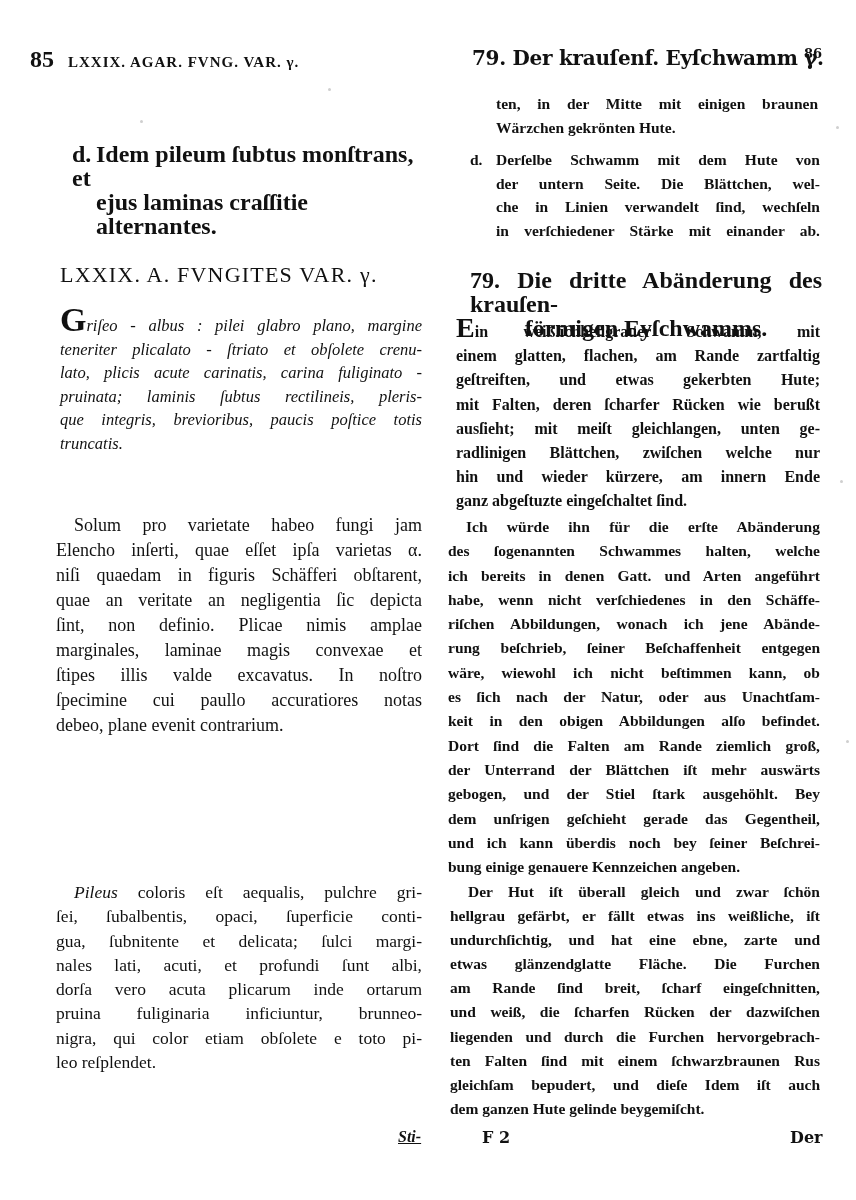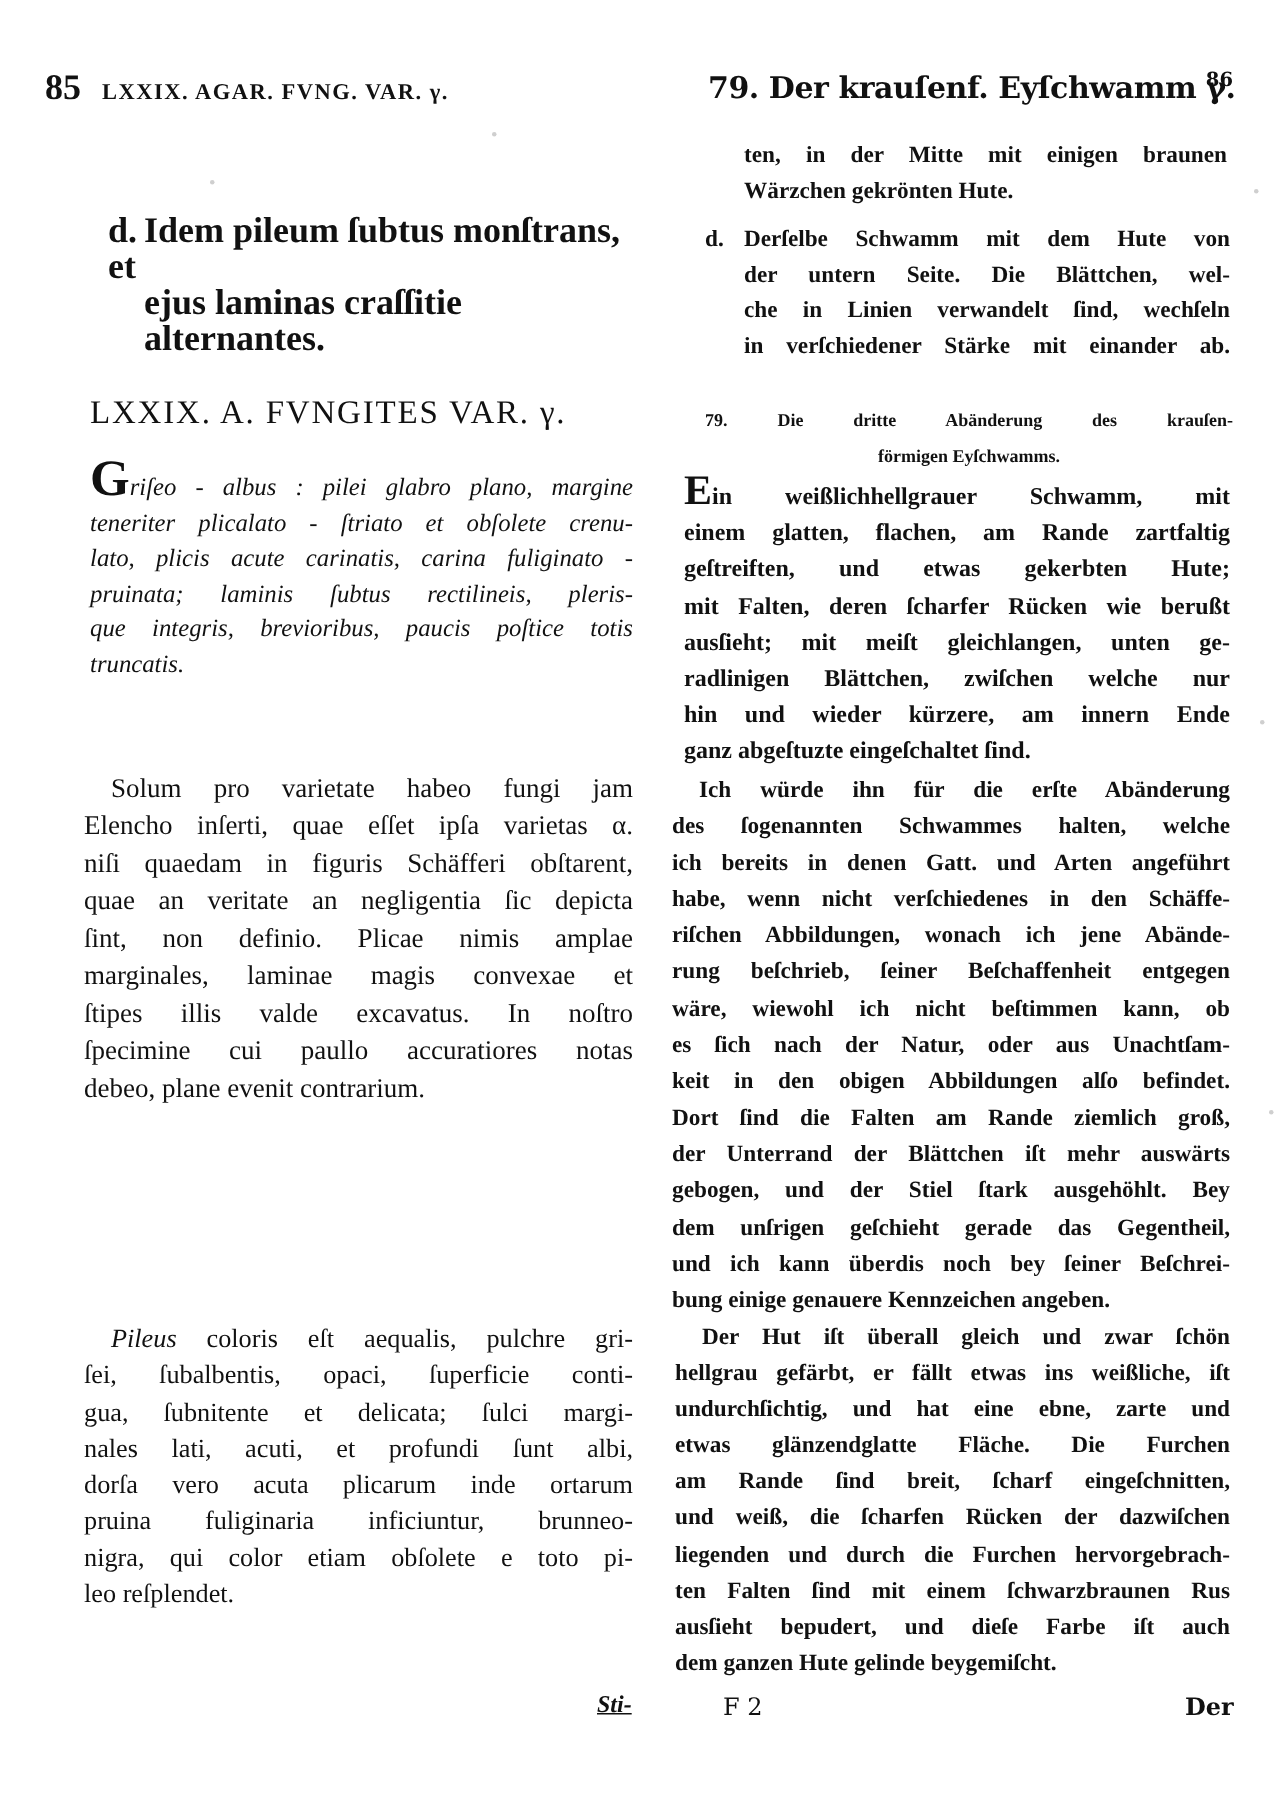--- a/index.html
+++ b/index.html
@@ -29,35 +29,35 @@
     .indent { text-indent: 18px; }
     .line { display: block; text-align: justify; text-align-last: justify; }
     .line.last { text-align-last: left; }
 
     
     .r-cont { position: absolute; left: 496px; top: 92px; width: 322px; font-size: 15.5px; line-height: 24px; font-weight: bold; }
     .r-item { position: absolute; left: 470px; top: 148px; width: 350px; font-size: 15.5px; line-height: 23.5px; font-weight: bold; }
     .r-item .hang { display: inline-block; width: 26px; }
     .r-item .cont { padding-left: 26px; display: block; }
 
-    .r-heading { position: absolute; left: 470px; top: 268px; width: 352px; font-size: 12px; line-height: 24px; font-weight: bold; }
+    .r-heading { position: absolute; left: 470px; top: 268px; width: 352px; font-size: 24px; line-height: 24px; font-weight: bold; }
     .r-heading .h2 { display: block; text-align: center; }
 
     .r-diag { position: absolute; left: 456px; top: 318px; width: 364px; font-size: 16px; line-height: 24.2px; font-weight: bold; }
     .r-diag .dropcap { font-size: 28px; line-height: 20px; }
 
     .r-body1 { position: absolute; left: 448px; top: 515px; width: 372px; font-size: 15.5px; line-height: 24.3px; font-weight: bold; }
     .r-body2 { position: absolute; left: 450px; top: 880px; width: 370px; font-size: 15.5px; line-height: 24.1px; font-weight: bold; }
 
     .ital { font-style: italic; }
 
     
     .foot { position: absolute; top: 1128px; font-size: 16px; white-space: nowrap; }
     .foot-catch-left { left: 398px; font-family: "Liberation Serif", serif; font-style: italic; font-weight: bold; text-decoration: underline; }
-    .foot-sig { left: 482px; font-family: "DejaVu Serif", serif; font-weight: normal; }
+    .foot-sig { left: 482px; font-family: "DejaVu Serif", serif; font-weight: bold; }
     .foot-catch-right { left: 790px; font-family: "DejaVu Serif", serif; font-weight: bold; }
 
     
     .speck { position: absolute; background: #cfcfcf; border-radius: 50%; width: 3px; height: 3px; }
   </style>
 </head>
 <body>
 
 <div class="page">
 
@@ -166,20 +166,20 @@
 
   <div class="r-body2">
     <span class="line indent">Der Hut iſt überall gleich und zwar ſchön</span>
     <span class="line">hellgrau gefärbt, er fällt etwas ins weißliche, iſt</span>
     <span class="line">undurchſichtig, und hat eine ebne, zarte und</span>
     <span class="line">etwas glänzendglatte Fläche. Die Furchen</span>
     <span class="line">am Rande ſind breit, ſcharf eingeſchnitten,</span>
     <span class="line">und weiß, die ſcharfen Rücken der dazwiſchen</span>
     <span class="line">liegenden und durch die Furchen hervorgebrach-</span>
     <span class="line">ten Falten ſind mit einem ſchwarzbraunen Rus</span>
-    <span class="line">ausſieht bepudert, und dieſe Farbe iſt auch</span>
+    <span class="line">gleichſam bepudert, und dieſe Idem iſt auch</span>
     <span class="line last">dem ganzen Hute gelinde beygemiſcht.</span>
   </div>
 
   <div class="foot foot-sig">F 2</div>
   <div class="foot foot-catch-right">Der</div>
 
 </div>
 
 </body></html>

